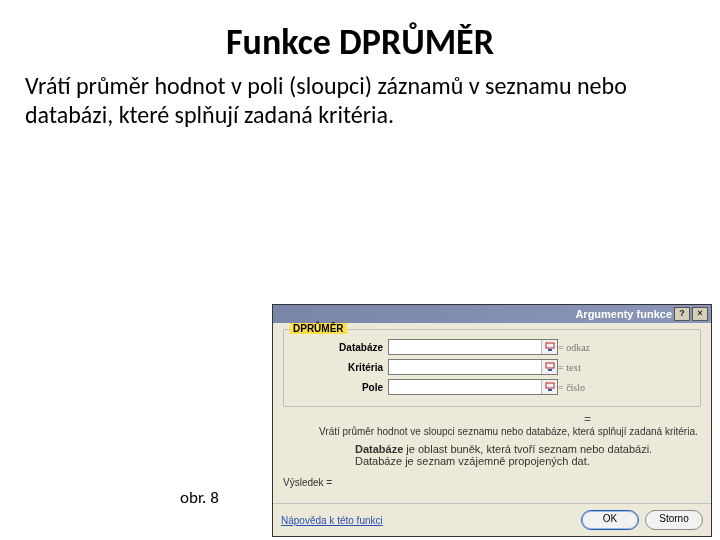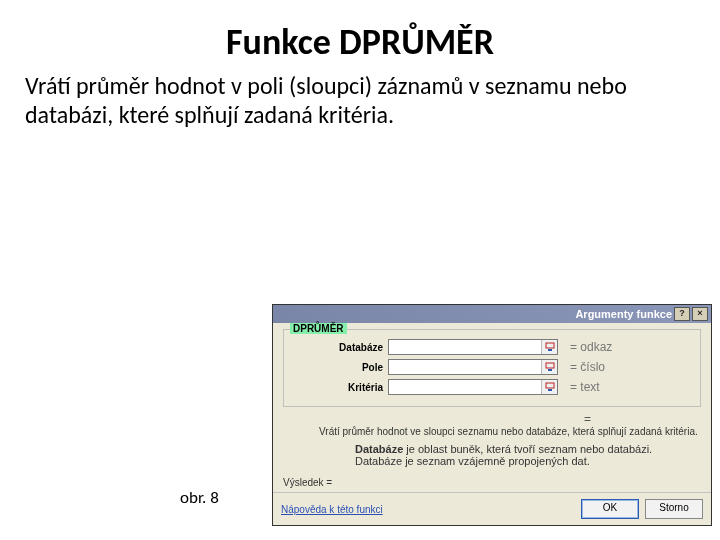--- a/index.html
+++ b/index.html
@@ -70,21 +70,21 @@
   .fieldset {
     border: 1px solid #c0c0c0;
     position: relative;
     padding: 8px 8px 8px 8px;
     margin-bottom: 6px;
   }
   .legend {
     position: absolute;
     top: -7px;
     left: 6px;
-    background: #86efac;
+    background: #fde047;
     padding: 0 3px;
     font-size: 10px;
     font-weight: bold;
   }
   .row {
     display: flex;
     align-items: center;
     margin-bottom: 2px;
     height: 18px;
   }
@@ -113,23 +113,24 @@
     width: 16px;
     border-left: 1px solid #bbb;
     background: #f0f0f0;
     display: flex;
     align-items: center;
     justify-content: center;
   }
   .picker svg { display: block; }
   .row-rhs {
     flex: 1;
-    padding-left: 12px;
+    padding-left: 0;
     color: #777;
-    font-size: 12px;
+    font-size: 10px;
+    font-family: Liberation Serif, serif;
   }
   .eq-line {
     text-align: right;
     padding-right: 110px;
     color: #555;
     font-size: 12px;
     line-height: 1;
     margin: 2px 0 1px 0;
   }
   .desc1 {
@@ -141,40 +142,40 @@
   .desc2 {
     font-size: 11px;
     color: #333;
     margin-left: 72px;
     margin-bottom: 10px;
   }
   .desc2 b { font-weight: bold; }
   .result {
     font-size: 10px;
     color: #333;
-    margin-bottom: 2px;
+    margin-bottom: 13px;
   }
   .footer {
     border-top: 1px solid #c4c4c4;
     padding: 6px 8px;
     display: flex;
     align-items: center;
   }
   .help-link {
     font-size: 10px;
     color: #2a4fb5;
     text-decoration: underline;
     flex: 1;
   }
   .btn {
     min-width: 58px;
     height: 20px;
     background: #f2f2f2;
     border: 1px solid #888;
-    border-radius: 0;
+    border-radius: 10px;
     font-size: 10px;
     line-height: 16px;
     text-align: center;
     margin-left: 6px;
     padding: 0 8px;
   }
   .btn.default {
     border: 1px solid #2a5db0;
     box-shadow: 0 0 0 1px #9bb7e6 inset;
   }
@@ -207,45 +208,45 @@
             <svg width="10" height="10">
                 <rect x="1" y="1" width="8" height="5" fill="none" stroke="#b22" stroke-width="1"></rect>
                 <rect x="3" y="7" width="4" height="2" fill="#2a5db0"></rect>
               </svg>
           </span>
         </div>
         <div class="row-rhs">= odkaz</div>
       </div>
 
       <div class="row">
+        <div class="row-label">Kritéria</div>
+        <div class="row-input">
+          <input value="" style="">
+          <span class="picker">
+            <svg width="10" height="10">
+                <rect x="1" y="1" width="8" height="5" fill="none" stroke="#b22" stroke-width="1"></rect>
+                <rect x="3" y="7" width="4" height="2" fill="#2a5db0"></rect>
+              </svg>
+          </span>
+        </div>
+        <div class="row-rhs">= text</div>
+      </div>
+
+      <div class="row">
         <div class="row-label">Pole</div>
         <div class="row-input">
           <input value="" style="">
           <span class="picker">
             <svg width="10" height="10">
                 <rect x="1" y="1" width="8" height="5" fill="none" stroke="#b22" stroke-width="1"></rect>
                 <rect x="3" y="7" width="4" height="2" fill="#2a5db0"></rect>
               </svg>
           </span>
         </div>
         <div class="row-rhs">= číslo</div>
-      </div>
-
-      <div class="row">
-        <div class="row-label">Kritéria</div>
-        <div class="row-input">
-          <input value="" style="">
-          <span class="picker">
-            <svg width="10" height="10">
-                <rect x="1" y="1" width="8" height="5" fill="none" stroke="#b22" stroke-width="1"></rect>
-                <rect x="3" y="7" width="4" height="2" fill="#2a5db0"></rect>
-              </svg>
-          </span>
-        </div>
-        <div class="row-rhs">= text</div>
       </div>
     </div>
 
     <div class="eq-line">=</div>
     <div class="desc1">Vrátí průměr hodnot ve sloupci seznamu nebo databáze, která splňují zadaná kritéria.</div>
     <div class="desc2">
       <b>Databáze</b><span> je oblast buněk, která tvoří seznam nebo databázi. Databáze je seznam vzájemně propojených dat.</span>
     </div>
     <div class="result">Výsledek =</div>
   </div>

